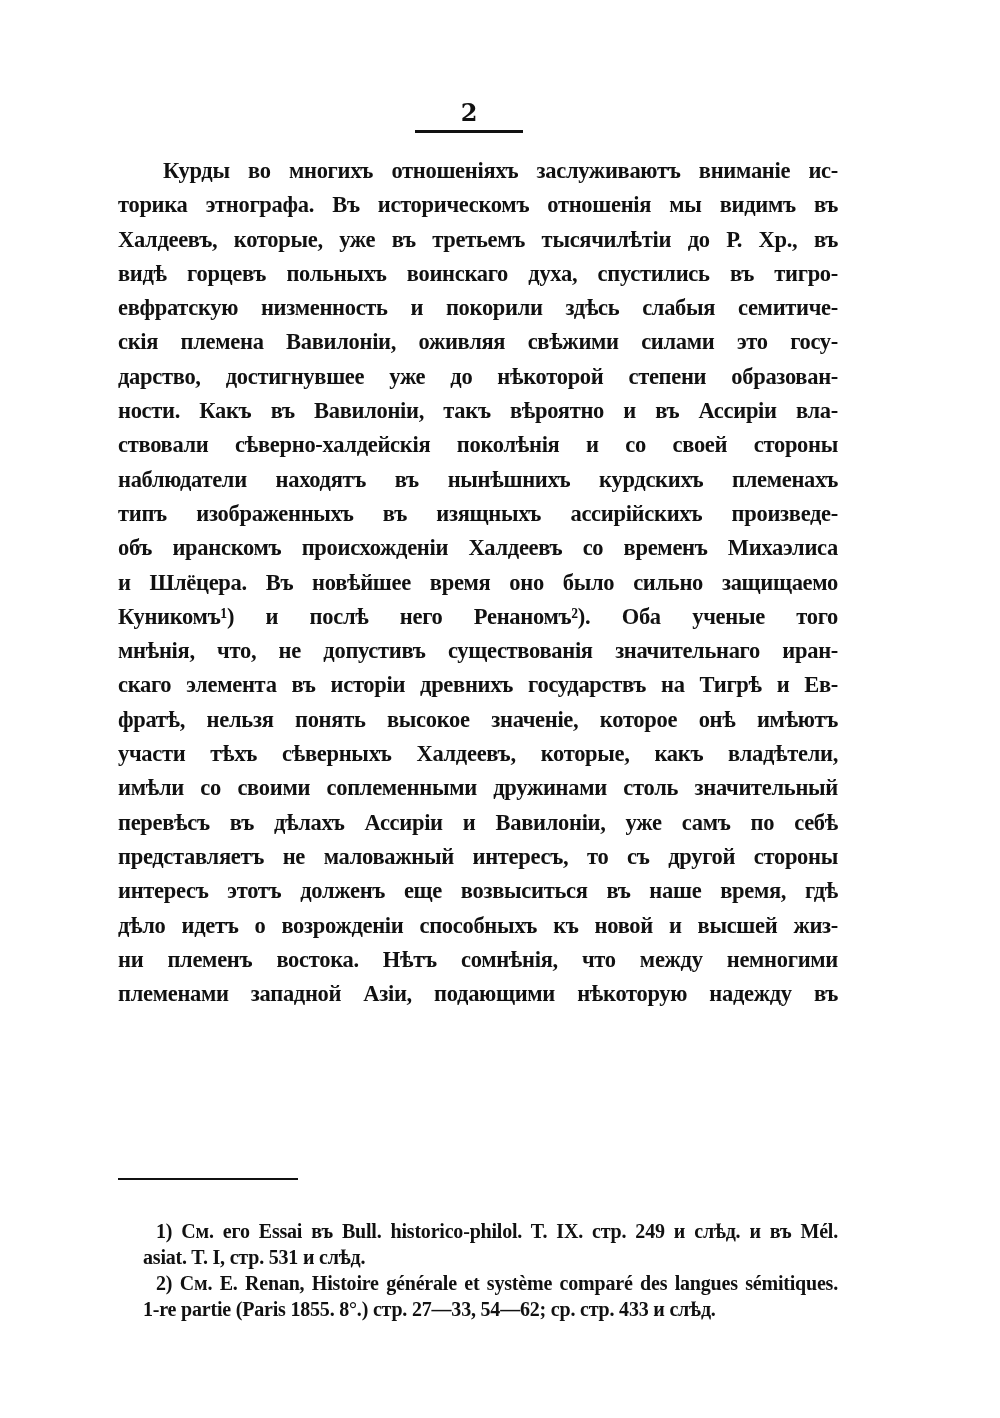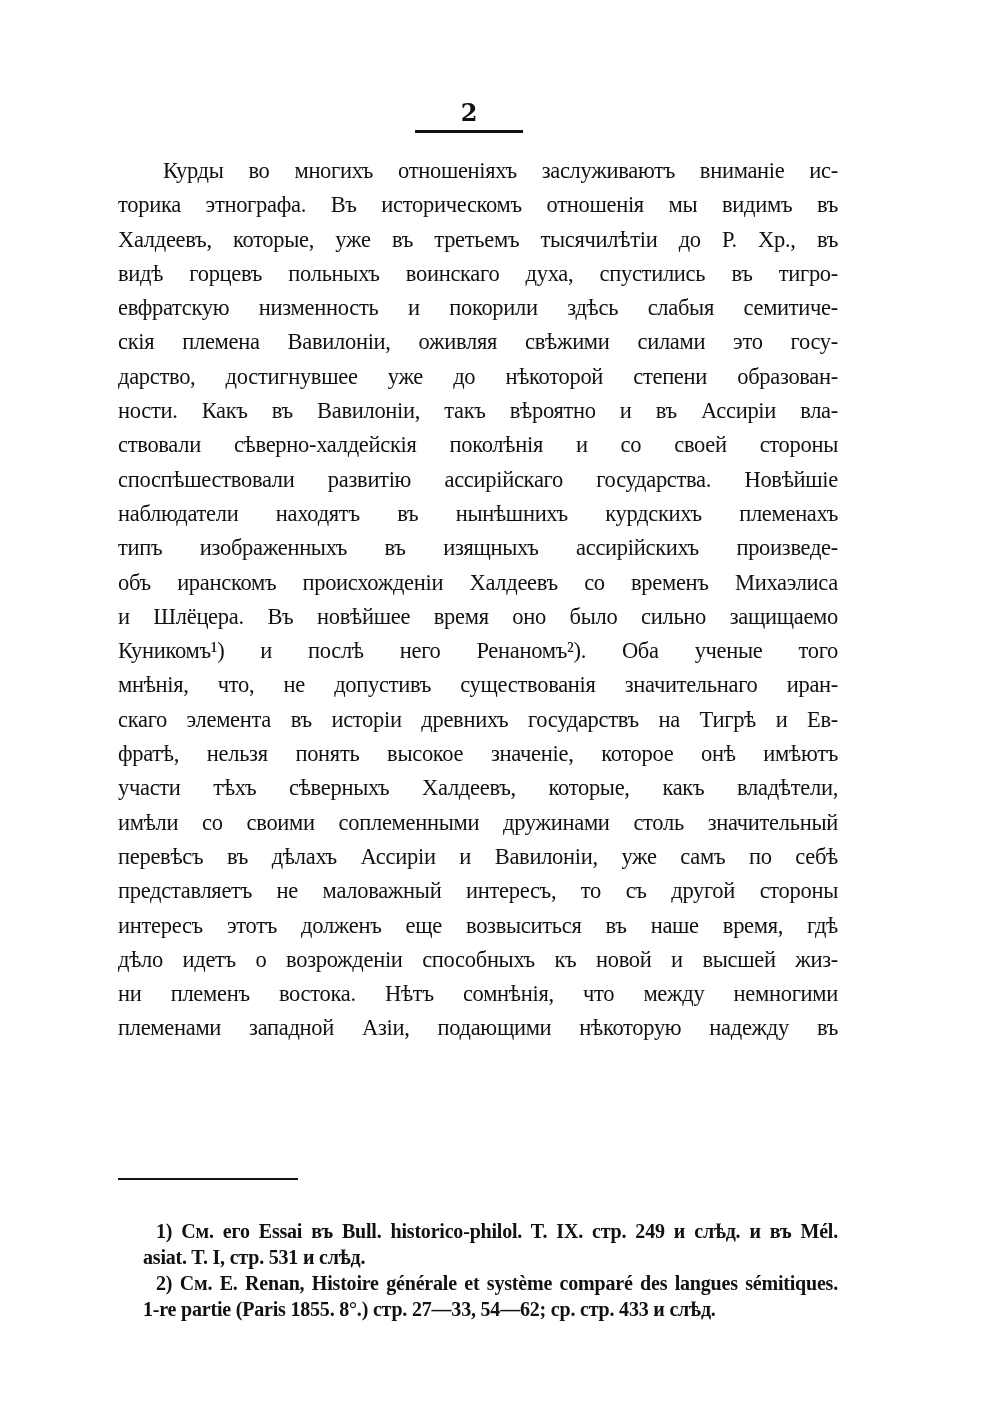--- a/index.html
+++ b/index.html
@@ -10,21 +10,21 @@
       text-align: center; font-family: "DejaVu Serif", serif; font-weight: bold;
       font-size: 24px; line-height: 26px; color: #111;
     }
     .page-rule {
       position: absolute; left: 415px; top: 130px; width: 108px; height: 3px; background: #111;
     }
     .body-text {
       position: absolute; left: 118px; top: 154px; width: 720px;
     }
     .line {
-      font-family: "Liberation Serif", serif; font-weight: normal; font-size: 22.5px;
+      font-family: "Liberation Serif", serif; font-weight: bold; font-size: 22.5px;
       line-height: 34.3px; height: 34.3px; color: #111; white-space: nowrap;
       text-align: justify; text-align-last: justify; letter-spacing: -0.3px;
     }
     .line.indent { padding-left: 45px; }
     .line.last { text-align-last: justify; }
     .foot-rule {
       position: absolute; left: 118px; top: 1178px; width: 180px; height: 2px; background: #111;
     }
     .footnotes {
       position: absolute; left: 118px; top: 1218px; width: 720px;
@@ -47,21 +47,20 @@
   <div class="body-text">
     <div class="line indent">Курды во многихъ отношеніяхъ заслуживаютъ вниманіе ис-</div>
     <div class="line">торика этнографа.  Въ историческомъ отношенія мы видимъ въ</div>
     <div class="line">Халдеевъ, которые, уже въ третьемъ тысячилѣтіи до Р. Хр., въ</div>
     <div class="line">видѣ горцевъ польныхъ воинскаго духа, спустились въ тигро-</div>
     <div class="line">евфратскую низменность и покорили здѣсь слабыя семитиче-</div>
     <div class="line">скія племена Вавилоніи, оживляя свѣжими силами это госу-</div>
     <div class="line">дарство, достигнувшее уже до нѣкоторой степени образован-</div>
     <div class="line">ности.  Какъ въ Вавилоніи, такъ вѣроятно и въ Ассиріи вла-</div>
     <div class="line">ствовали сѣверно-халдейскія поколѣнія и со своей стороны</div>
-    <div class="line">споспѣшествовали развитію ассирійскаго государства. Новѣйшіе</div>
     <div class="line">наблюдатели находятъ въ нынѣшнихъ курдскихъ племенахъ</div>
     <div class="line">типъ изображенныхъ въ изящныхъ ассирійскихъ произведе-</div>
     <div class="line">объ иранскомъ происхожденіи Халдеевъ со временъ Михаэлиса</div>
     <div class="line">и Шлёцера.  Въ новѣйшее время оно было сильно защищаемо</div>
     <div class="line">Куникомъ¹) и послѣ него Ренаномъ²).  Оба ученые того</div>
     <div class="line">мнѣнія, что, не допустивъ существованія значительнаго иран-</div>
     <div class="line">скаго элемента въ исторіи древнихъ государствъ на Тигрѣ и Ев-</div>
     <div class="line">фратѣ, нельзя понять высокое значеніе, которое онѣ имѣютъ</div>
     <div class="line">участи тѣхъ сѣверныхъ Халдеевъ, которые, какъ владѣтели,</div>
     <div class="line">имѣли со своими соплеменными дружинами столь значительный</div>

